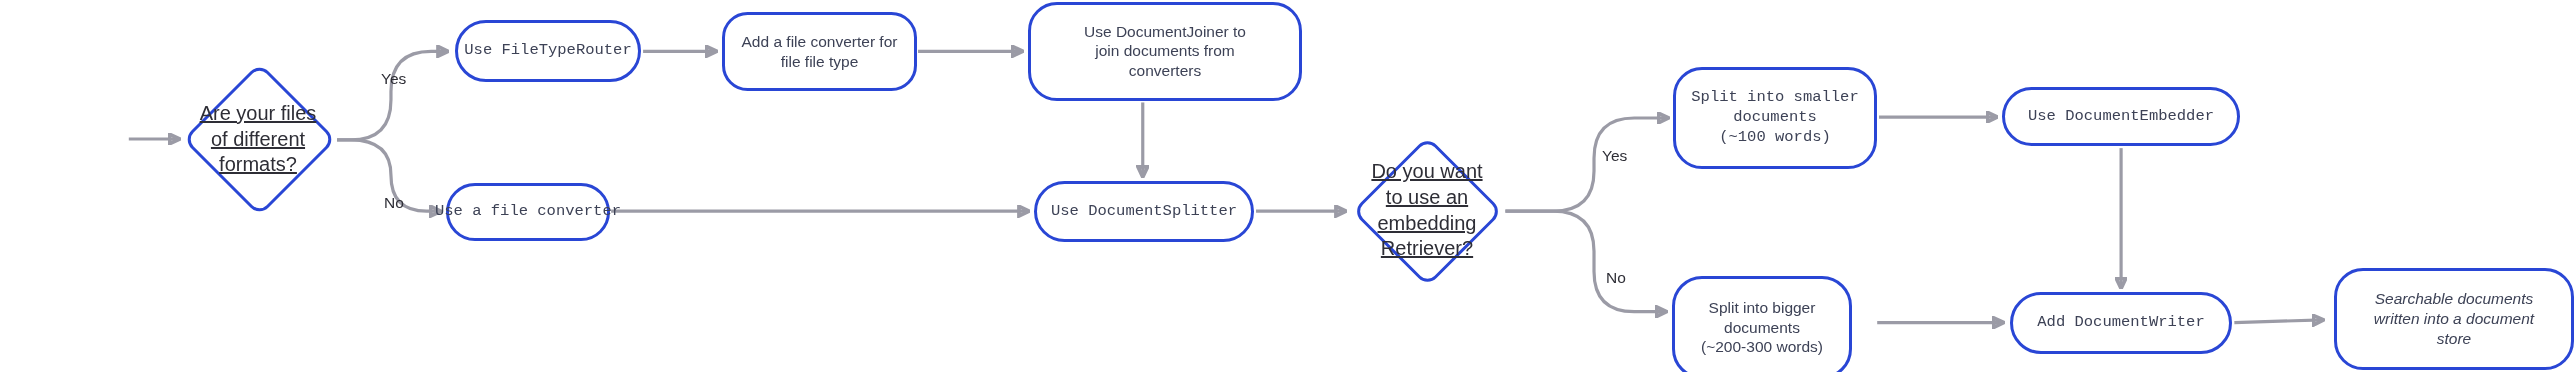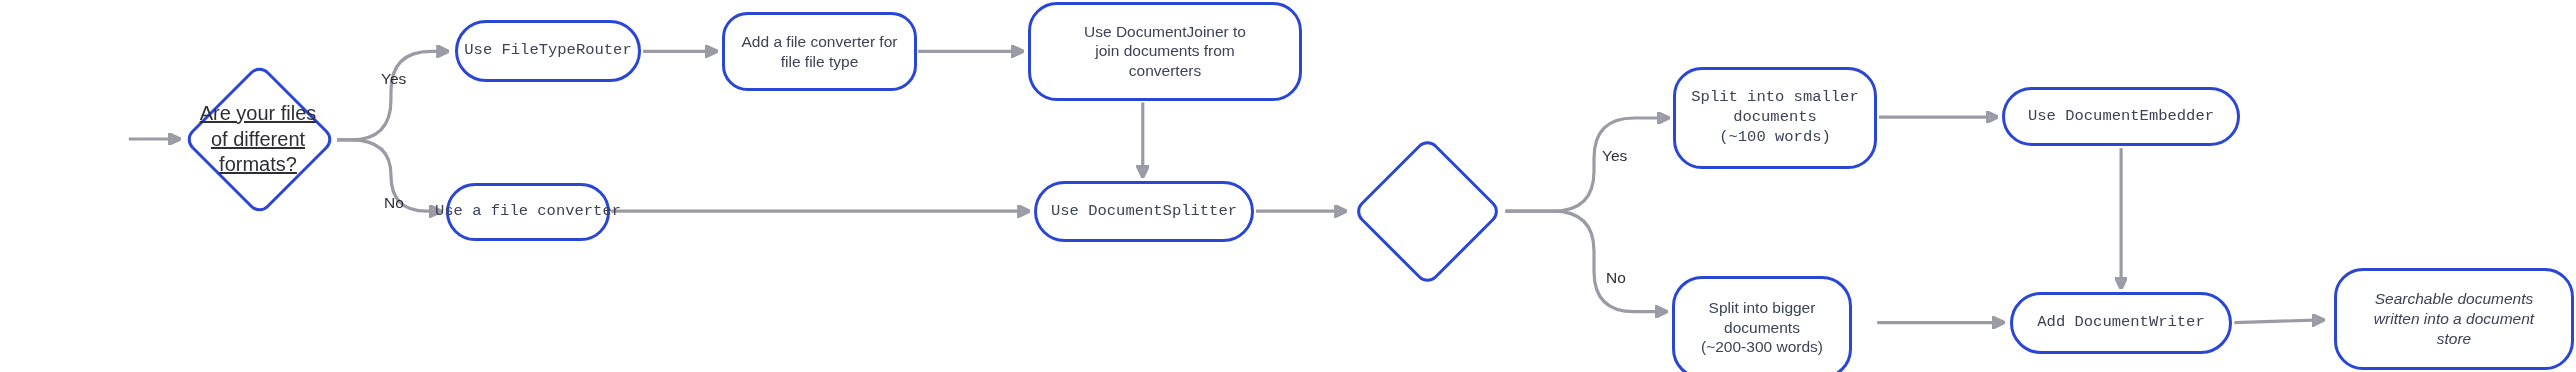--- a/index.html
+++ b/index.html
@@ -103,20 +103,24 @@
   <div class="node rounded" style="left:722px;top:12px;width:195px;height:79px;border-radius:25.6px;">Add a file converter for
 file file type</div>
   <div class="node rounded" style="left:1028px;top:1.8px;width:274px;height:99px;">Use DocumentJoiner to
 join documents from
 converters</div>
 
   <div class="node pill" style="left:1034px;top:181px;width:220px;height:61px;">Use DocumentSplitter</div>
   <div class="node pill" style="left:446px;top:183px;width:164px;height:58px;">Use a file converter</div>
 
   <div class="diamond-shape" style="left:1374px;top:158px;width:107px;height:107px;"></div>
+  <div class="diamond-label" style="left:1345px;top:165px;width:164px;height:91px;">Do you want
+to use an
+embedding
+Retriever?</div>
   <span class="edge-label" style="left:1558px;top:147px;">Yes</span>
   <span class="edge-label" style="left:1562px;top:269px;">No</span>
 
   <div class="node rounded" style="left:1673px;top:67px;width:204px;height:102px;font-family:Liberation Mono, monospace;">Split into smaller
 documents
 (~100 words)</div>
   <div class="node pill" style="left:2002px;top:87px;width:238px;height:59px;">Use DocumentEmbedder</div>
 
   <div class="node rounded" style="left:1672px;top:276px;width:180px;height:103px;border-radius:30px;">Split into bigger
 documents

